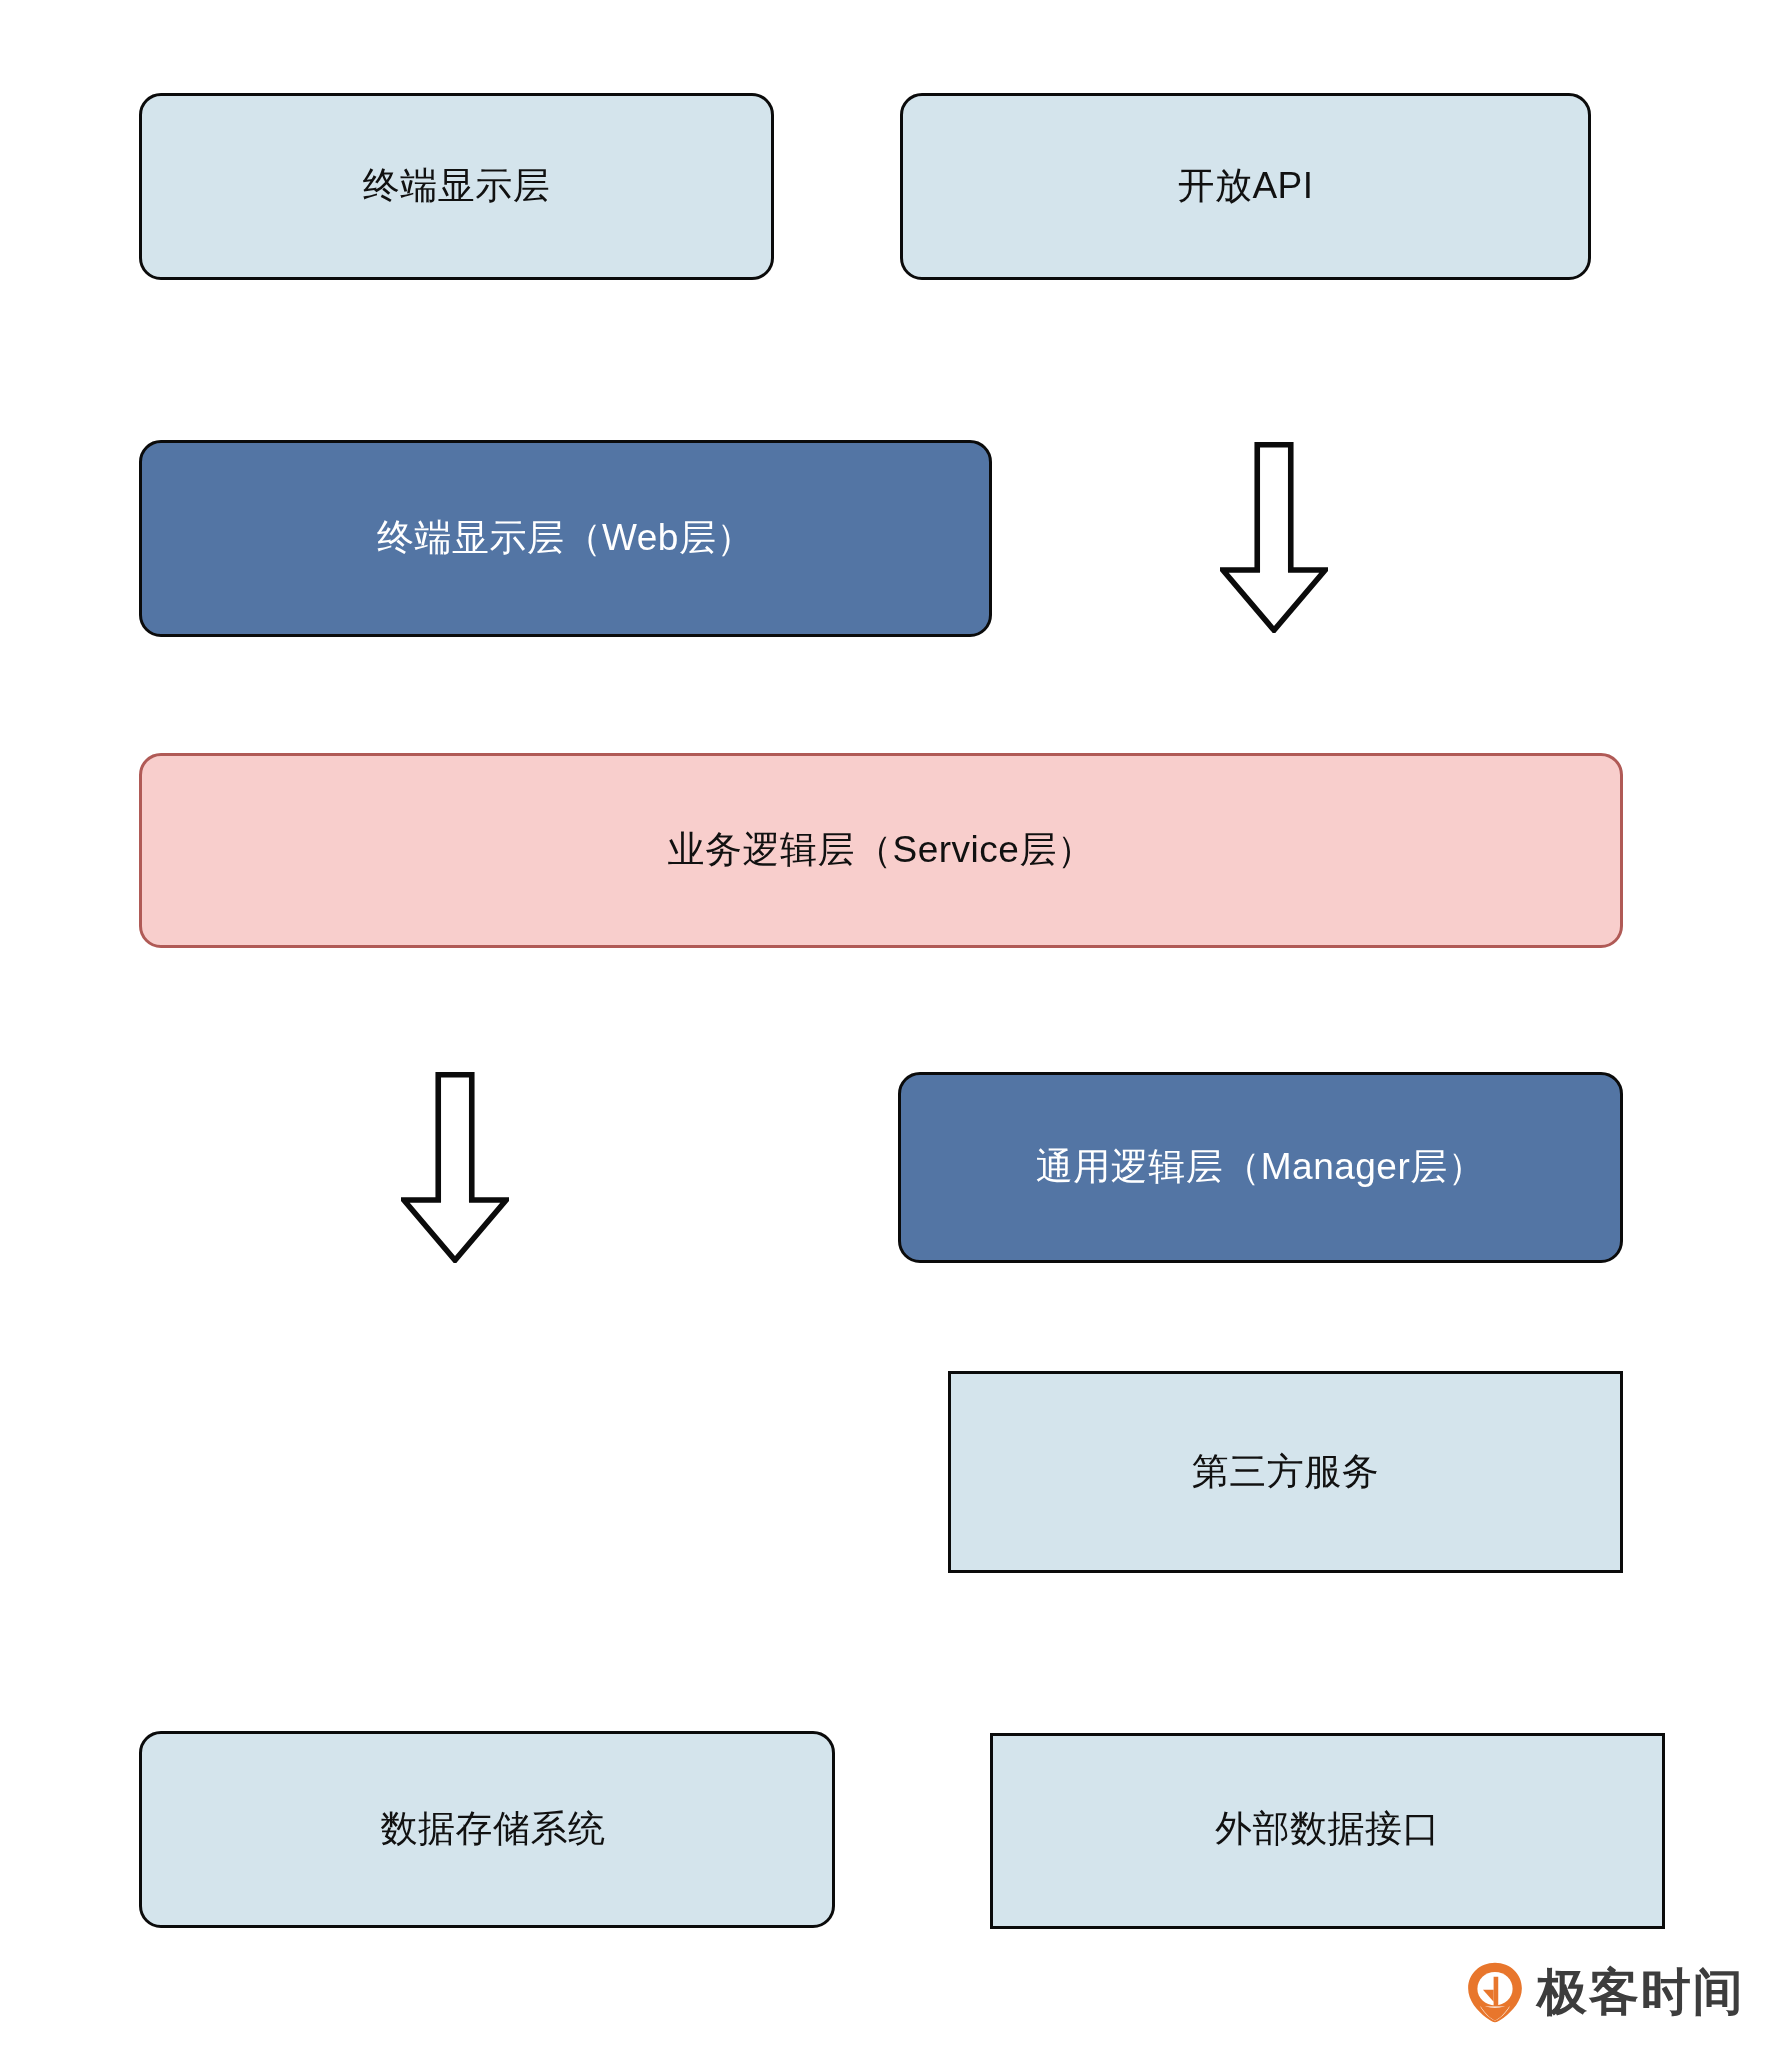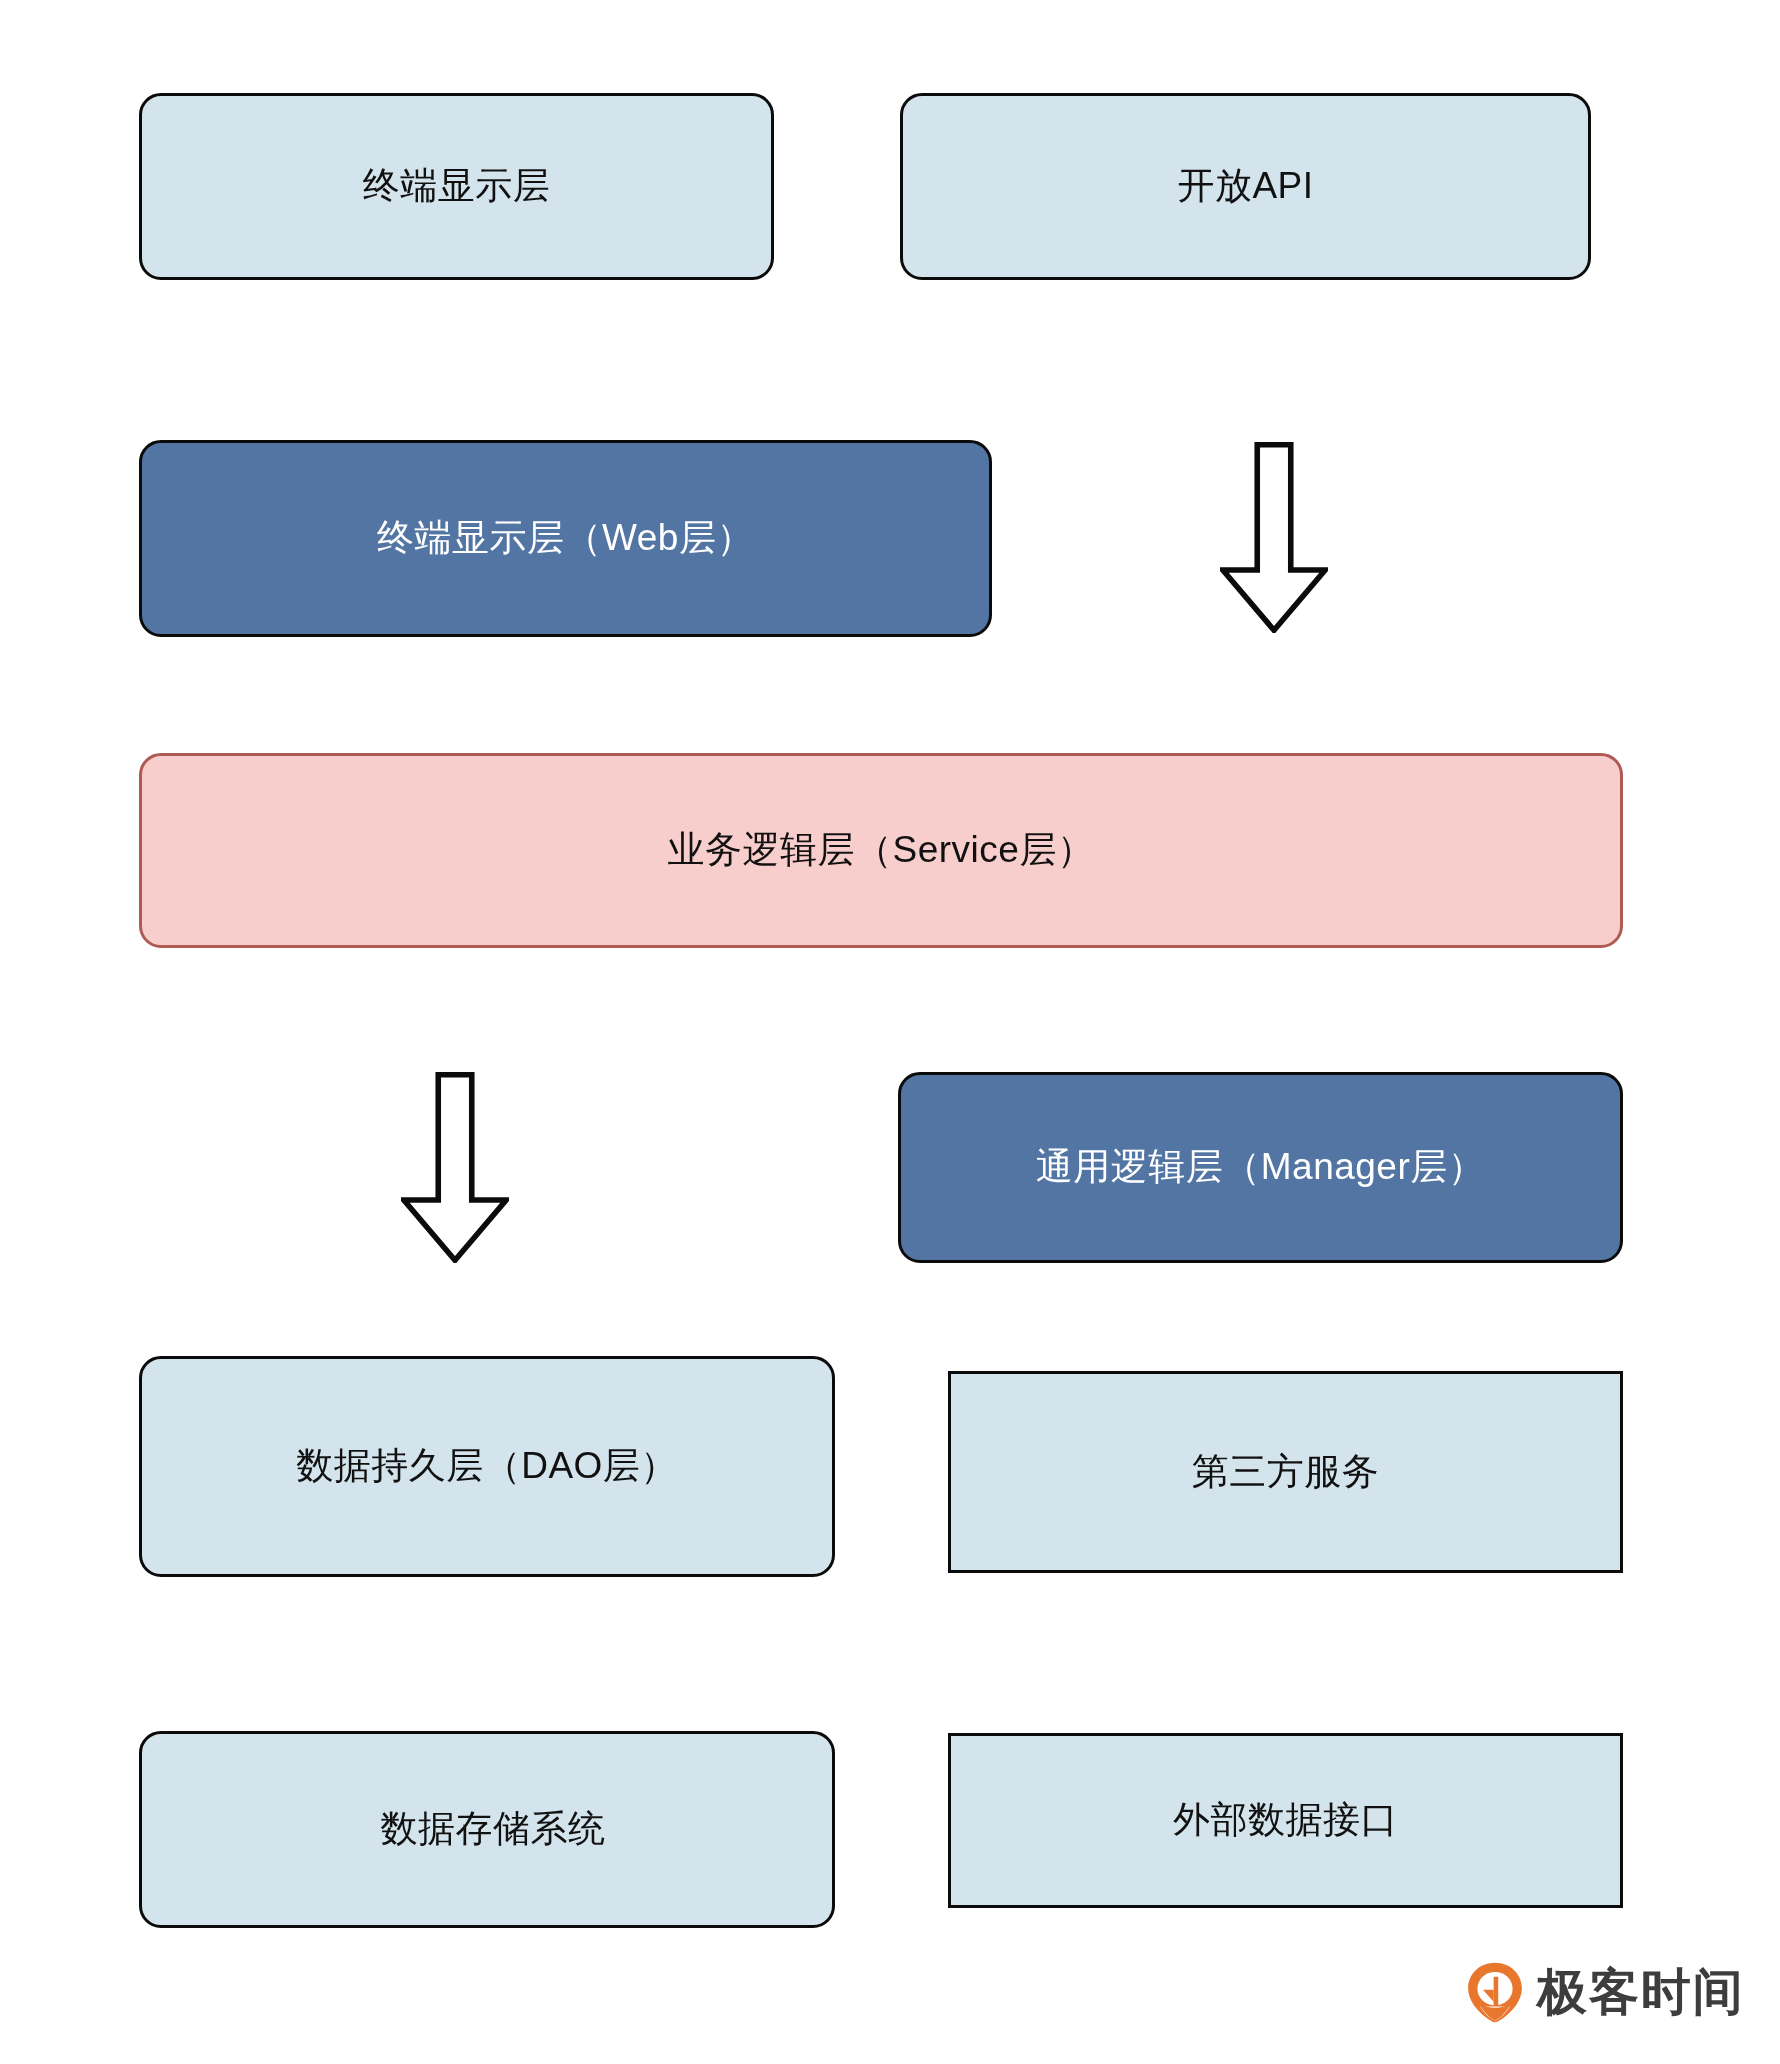--- a/index.html
+++ b/index.html
@@ -111,33 +111,30 @@
   <div class="arrow" style="left:401px; top:1072px; width:108px; height:191px;">
     <svg viewBox="0 0 116 206" preserveAspectRatio="none">
       <polygon points="40,3 76,3 76,138 113,138 58,203 3,138 40,138" fill="#ffffff" stroke="#0b0b0b" stroke-width="6" stroke-linejoin="miter"></polygon>
     </svg>
   </div>
 
   <div class="node v-slate r-round fs-big" style="left:898px; top:1072px; width:725px; height:191px;">
     <span class="node-label">通用逻辑层（Manager层）</span>
   </div>
 
-  <div class="node v-light r-round fs-big" style="left:139px; top:1356px; width:696px; height:221px;">
-    <span class="node-label">数据持久层（DAO层）</span>
-  </div>
 
   <div class="node v-light r-square fs-big" style="left:948px; top:1371px; width:675px; height:202px;">
     <span class="node-label">第三方服务</span>
   </div>
 
   <div class="node v-light r-round fs-big" style="left:139px; top:1731px; width:696px; height:197px;padding-left:12px;">
     <span class="node-label">数据存储系统</span>
   </div>
 
-  <div class="node v-light r-square fs-big" style="left:948px; top:1733px; width:675px; height:175px;">
+  <div class="node v-light r-square fs-big" style="left:990px; top:1733px; width:675px; height:196px;font-family:Liberation Mono, monospace;">
     <span class="node-label">外部数据接口</span>
   </div>
 
   <div class="watermark" style="left:1466px; top:1959px;">
     <span class="wm-mark">
       <svg viewBox="0 0 62 68">
         <path d="M31 2 C14.4 2 2 14.2 2 29.4 C2 42.5 11.6 53.6 21.6 61.2 C25.5 64.2 28.9 66 31 66 C33.1 66 36.5 64.2 40.4 61.2 C50.4 53.6 60 42.5 60 29.4 C60 14.2 47.6 2 31 2 Z" fill="#e8762c"></path>
         <path d="M31 12 C20.5 12 12 20 12 30 C12 40 20.5 48 31 48 C41.5 48 50 40 50 30 C50 20 41.5 12 31 12 Z" fill="#ffffff"></path>
         <path d="M29.5 17 L34.5 17 L34.5 52 L29.5 52 Z" fill="#e8762c"></path>
         <path d="M18 31 L29.5 31 L29.5 44 Z" fill="#e8762c"></path>

